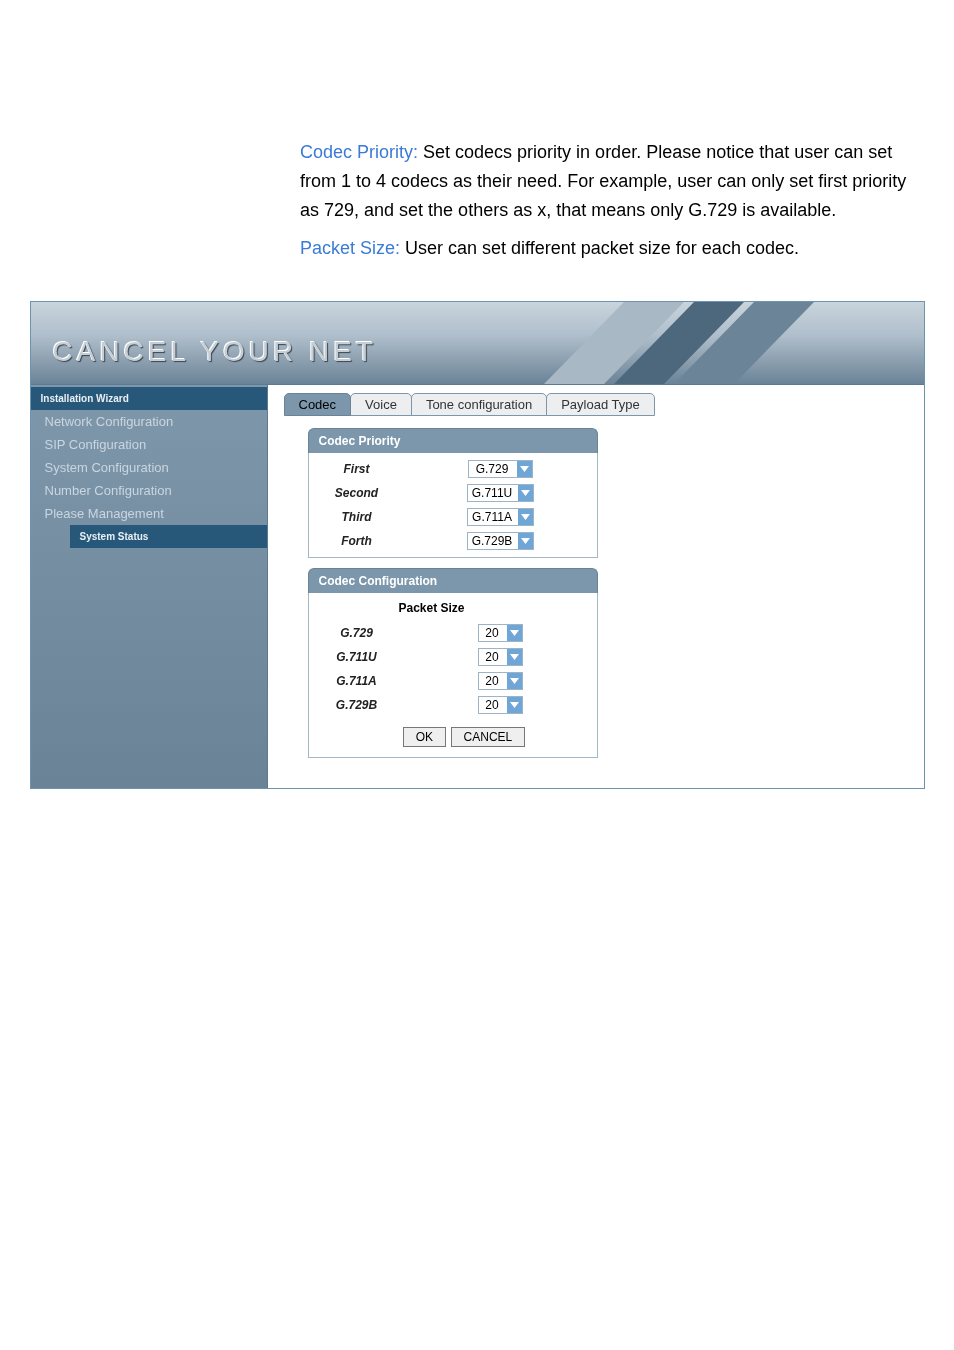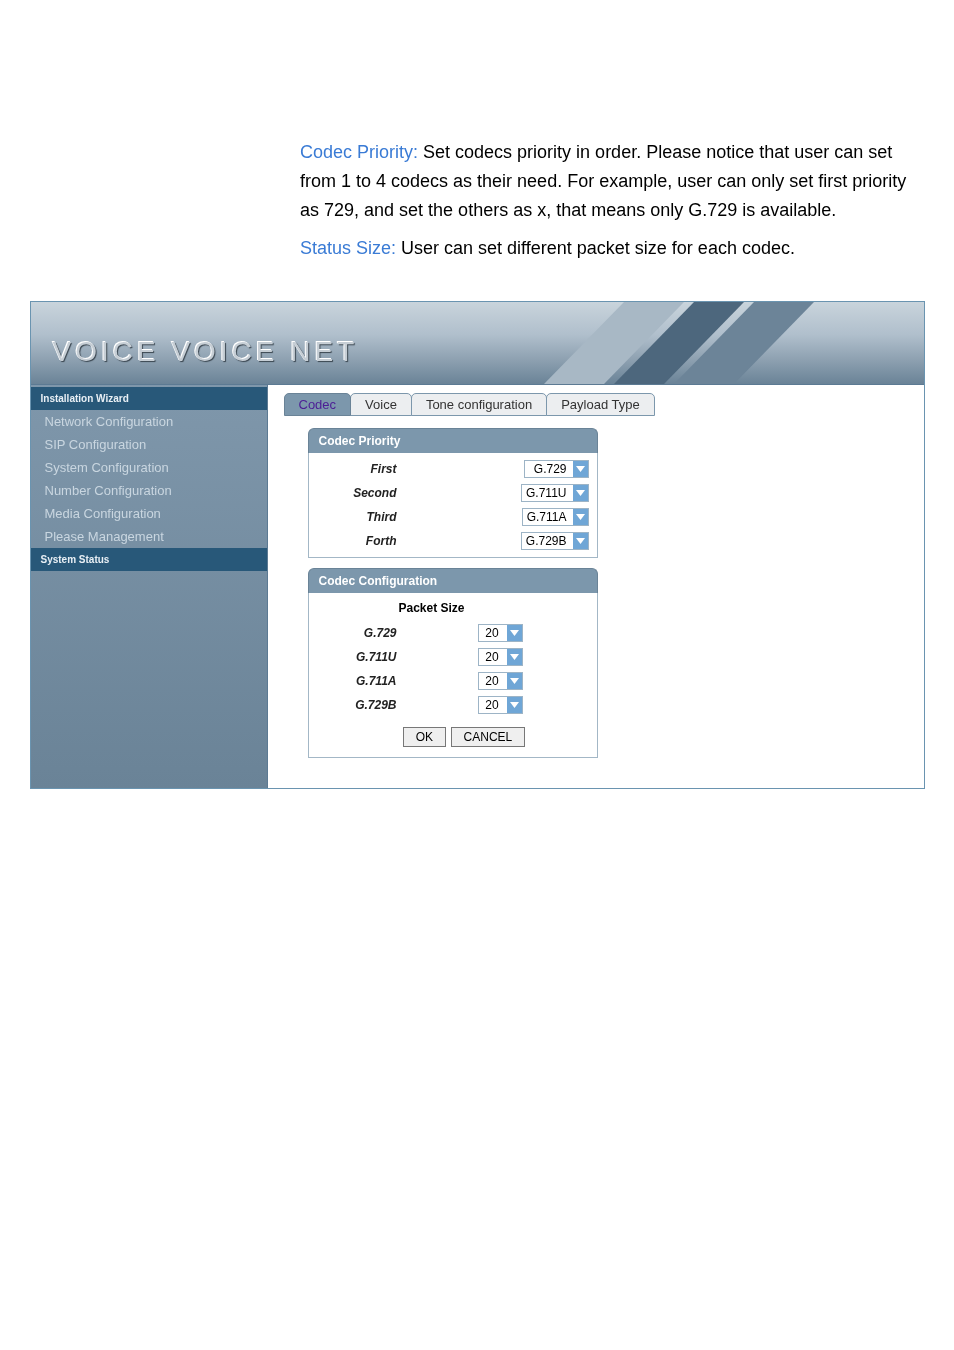--- a/index.html
+++ b/index.html
@@ -74,21 +74,21 @@
   }
 
   .side-header {
     background: #285879;
     color: #e8eff5;
     font-weight: bold;
     font-size: 10px;
     padding: 6px 10px;
     margin-top: 6px;
   }
-  .side-header.tight { margin-top: 0; }
+  .side-header.tight { margin-top: 0; margin-left: 39px; }
   .side-header.first { margin-top: 2px; }
 
   .side-section {
     color: #e1e9ef;
     font-weight: bold;
     font-size: 14px;
     padding: 5px 10px 3px 10px;
   }
   .side-section .tri {
     font-size: 12px;
@@ -119,21 +119,21 @@
     background: #eceef0;
     border: 1px solid #7c97ac;
     padding: 3px 14px;
     cursor: pointer;
     border-radius: 5px 5px 0 0;
     margin-right: -1px;
     position: relative;
   }
   .tab.active {
     background: #7c97ac;
-    color: #4c1d95;
+    color: #000000;
     border-color: #6a8397;
     z-index: 2;
   }
 
   .section {
     width: 290px;
     margin-left: 16px;
     margin-bottom: 10px;
     padding-left: 24px;
   }
@@ -156,21 +156,21 @@
     padding: 4px 0;
   }
 
   table.grid {
     border-collapse: collapse;
     width: 100%;
   }
   table.grid td, table.grid th {
     font-size: 12px;
     padding: 3px 8px;
-    text-align: right;
+    text-align: center;
   }
   table.grid th {
     font-weight: bold;
     font-style: italic;
     color: #222;
     width: 80px;
   }
   table.codec th {
     font-style: italic;
     font-weight: bold;
@@ -225,42 +225,41 @@
 </head>
 <body>
 
 <div class="page">
 
   <div class="doc-text">
     <p>
       <span class="blue">Codec Priority: </span><span>Set codecs priority in order. Please notice that user can set from 1 to 4 codecs as their need. For example, user can only set first priority as 729, and set the others as x, that means only G.729 is available.</span>
     </p>
     <p style="margin-top:-8px;">
-      <span class="blue">Status Size: </span><span>User can set different packet size for each codec.</span>
+      <span class="blue">Packet Size: </span><span>User can set different packet size for each codec.</span>
     </p>
   </div>
 
   <div class="panel">
     <div class="banner">
-      <span class="title">VOICE VOICE NET</span>
+      <span class="title">CANCEL YOUR NET</span>
       <svg width="380" height="82" viewBox="0 0 380 82">
         <polygon points="60,82 140,0 200,0 120,82" fill="#a8b8c5"></polygon>
         <polygon points="130,82 210,0 260,0 180,82" fill="#4d677d"></polygon>
         <polygon points="190,82 270,0 330,0 250,82" fill="#6c8498"></polygon>
       </svg>
     </div>
 
     <div class="panel-body">
       <div class="sidebar">
         <div class="side-header first">Installation Wizard</div>
         <div class="side-link">Network Configuration</div>
         <div class="side-link">SIP Configuration</div>
         <div class="side-link">System Configuration</div>
         <div class="side-link">Number Configuration</div>
-        <div class="side-link">Media Configuration</div>
         <div class="side-link">Please Management</div>
         <div class="side-header tight">System Status</div>
       </div>
 
       <div class="main">
         <div class="tabs">
           <div class="tab active">Codec</div>
           <div class="tab">Voice</div>
           <div class="tab">Tone configuration</div>
           <div class="tab">Payload Type</div>

